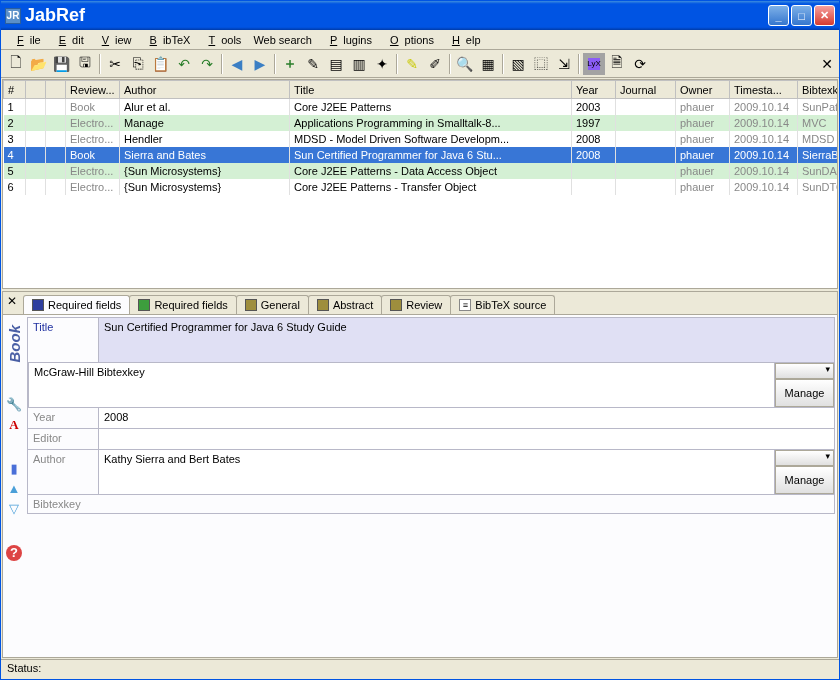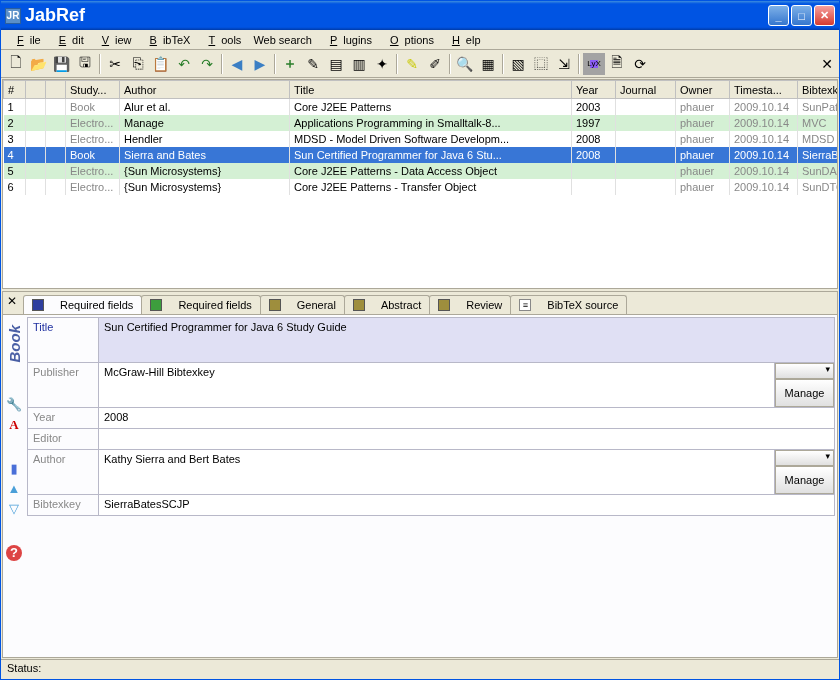--- a/index.html
+++ b/index.html
@@ -34,21 +34,21 @@
 .tbl tr.r0 td { background: #fff; }
 .tbl tr.r1 td { background: #d4f0d4; }
 .tbl tr.sel td { background: #3876d6 !important; color: #fff; }
 .tbl td.pale { color: #888; }
 .tbl tr.sel td.pale { color: #fff; }
 
 .editor-area { flex: 1; border: 1px solid #aca899; margin: 1px; background: #ece9d8; display: flex; flex-direction: column; position: relative; }
 .editor-top { display: flex; }
 .editor-close { width: 18px; padding: 2px; cursor: pointer; font-size: 12px; text-align: center; }
 .editor-tabs { display: flex; padding: 3px 2px 0 2px; gap: 0; }
-.etab { display: flex; align-items: center; padding: 3px 8px; border: 1px solid #aca899; border-bottom: none; background: #ece9d8; border-radius: 3px 3px 0 0; cursor: pointer; gap: 16px; margin-right: -1px; }
+.etab { display: flex; align-items: center; padding: 3px 8px; border: 1px solid #aca899; border-bottom: none; background: #ece9d8; border-radius: 3px 3px 0 0; cursor: pointer; gap: 4px; margin-right: -1px; }
 .etab.active { background: #fcfcfe; position: relative; z-index: 2; }
 .sq { width: 12px; height: 12px; border: 1px solid #555; }
 .sq-blue { background: #2e3e9e; }
 .sq-green { background: #3d9e3d; }
 .sq-olive { background: #9e8e3d; }
 .bt-ico { width: 12px; height: 12px; display: inline-flex; align-items: center; justify-content: center; font-size: 9px; border: 1px solid #888; background: #fff; }
 
 .editor-body { flex: 1; display: flex; border-top: 1px solid #aca899; background: #fcfcfe; }
 .side-col { width: 22px; display: flex; flex-direction: column; align-items: center; padding-top: 4px; gap: 28px; }
 .side-book { writing-mode: vertical-rl; transform: rotate(180deg); font-style: italic; font-weight: bold; color: #4a5fa5; font-size: 15px; padding: 6px 0; }
@@ -119,21 +119,21 @@
     <div class="tb-btn" style="color:#c9c900">✎</div>
     <div class="tb-btn">✐</div>
     <div class="tb-sep"></div>
     <div class="tb-btn">🔍</div>
     <div class="tb-btn">▦</div>
     <div class="tb-sep"></div>
     <div class="tb-btn">▧</div>
     <div class="tb-btn">⿴</div>
     <div class="tb-btn">⇲</div>
     <div class="tb-sep"></div>
-    <div class="tb-btn" style="font-size:8px;border:7px solid #a3a3a3;background:#8b5cf6">LyX</div>
+    <div class="tb-btn" style="font-size:8px;border:5px solid #a3a3a3;background:#8b5cf6">LyX</div>
     <div class="tb-btn">🗎</div>
     <div class="tb-btn">⟳</div>
     <div class="tb-close-x">✕</div>
   </div>
 
 
   <div class="table-area">
     <table class="tbl">
       <colgroup>
         <col style="width:22px">
@@ -146,21 +146,21 @@
           <col style="width:60px">
           <col style="width:54px">
         <col style="width:68px">
           <col style="width:70px">
       </colgroup>
       <thead>
           <tr>
         <th>#</th>
         <th></th>
         <th></th>
-        <th>Study...</th>
+        <th>Review...</th>
         <th>Author</th>
         <th>Title</th>
         <th>Year</th>
         <th>Journal</th>
         <th>Owner</th>
         <th>Timesta...</th>
         <th>Bibtexkey</th>
       </tr>
         </thead>
       <tbody id="tbody">
@@ -291,21 +291,20 @@
         <div class="side-icons">
           <div class="side-ic" style="color:#fff;background:#d44;border-radius:50%;font-weight:bold">?</div>
         </div>
       </div>
       <div class="fields">
         <div class="field-row">
           <div class="fld-label active">Title</div>
           <div class="fld-input tall hl">Sun Certified Programmer for Java 6 Study Guide</div>
         </div>
         <div class="field-row">
-          <div class="fld-label">Publisher</div>
           <div class="fld-input tall">McGraw-Hill Bibtexkey</div>
           <div class="fld-side">
             <div class="fld-dd">▾</div>
             <div class="fld-mng">Manage</div>
           </div>
         </div>
         <div class="field-row">
           <div class="fld-label">Year</div>
           <div class="fld-input">2008</div>
         </div>
@@ -316,21 +315,20 @@
         <div class="field-row">
           <div class="fld-label">Author</div>
           <div class="fld-input tall">Kathy Sierra and Bert Bates</div>
           <div class="fld-side">
             <div class="fld-dd">▾</div>
             <div class="fld-mng">Manage</div>
           </div>
         </div>
         <div class="field-row">
           <div class="fld-label">Bibtexkey</div>
-          <div class="fld-input">SierraBatesSCJP</div>
         </div>
       </div>
     </div>
   </div>
 
   <div class="statusbar">
     <span>Status:</span>
   </div>
 </div>
 

